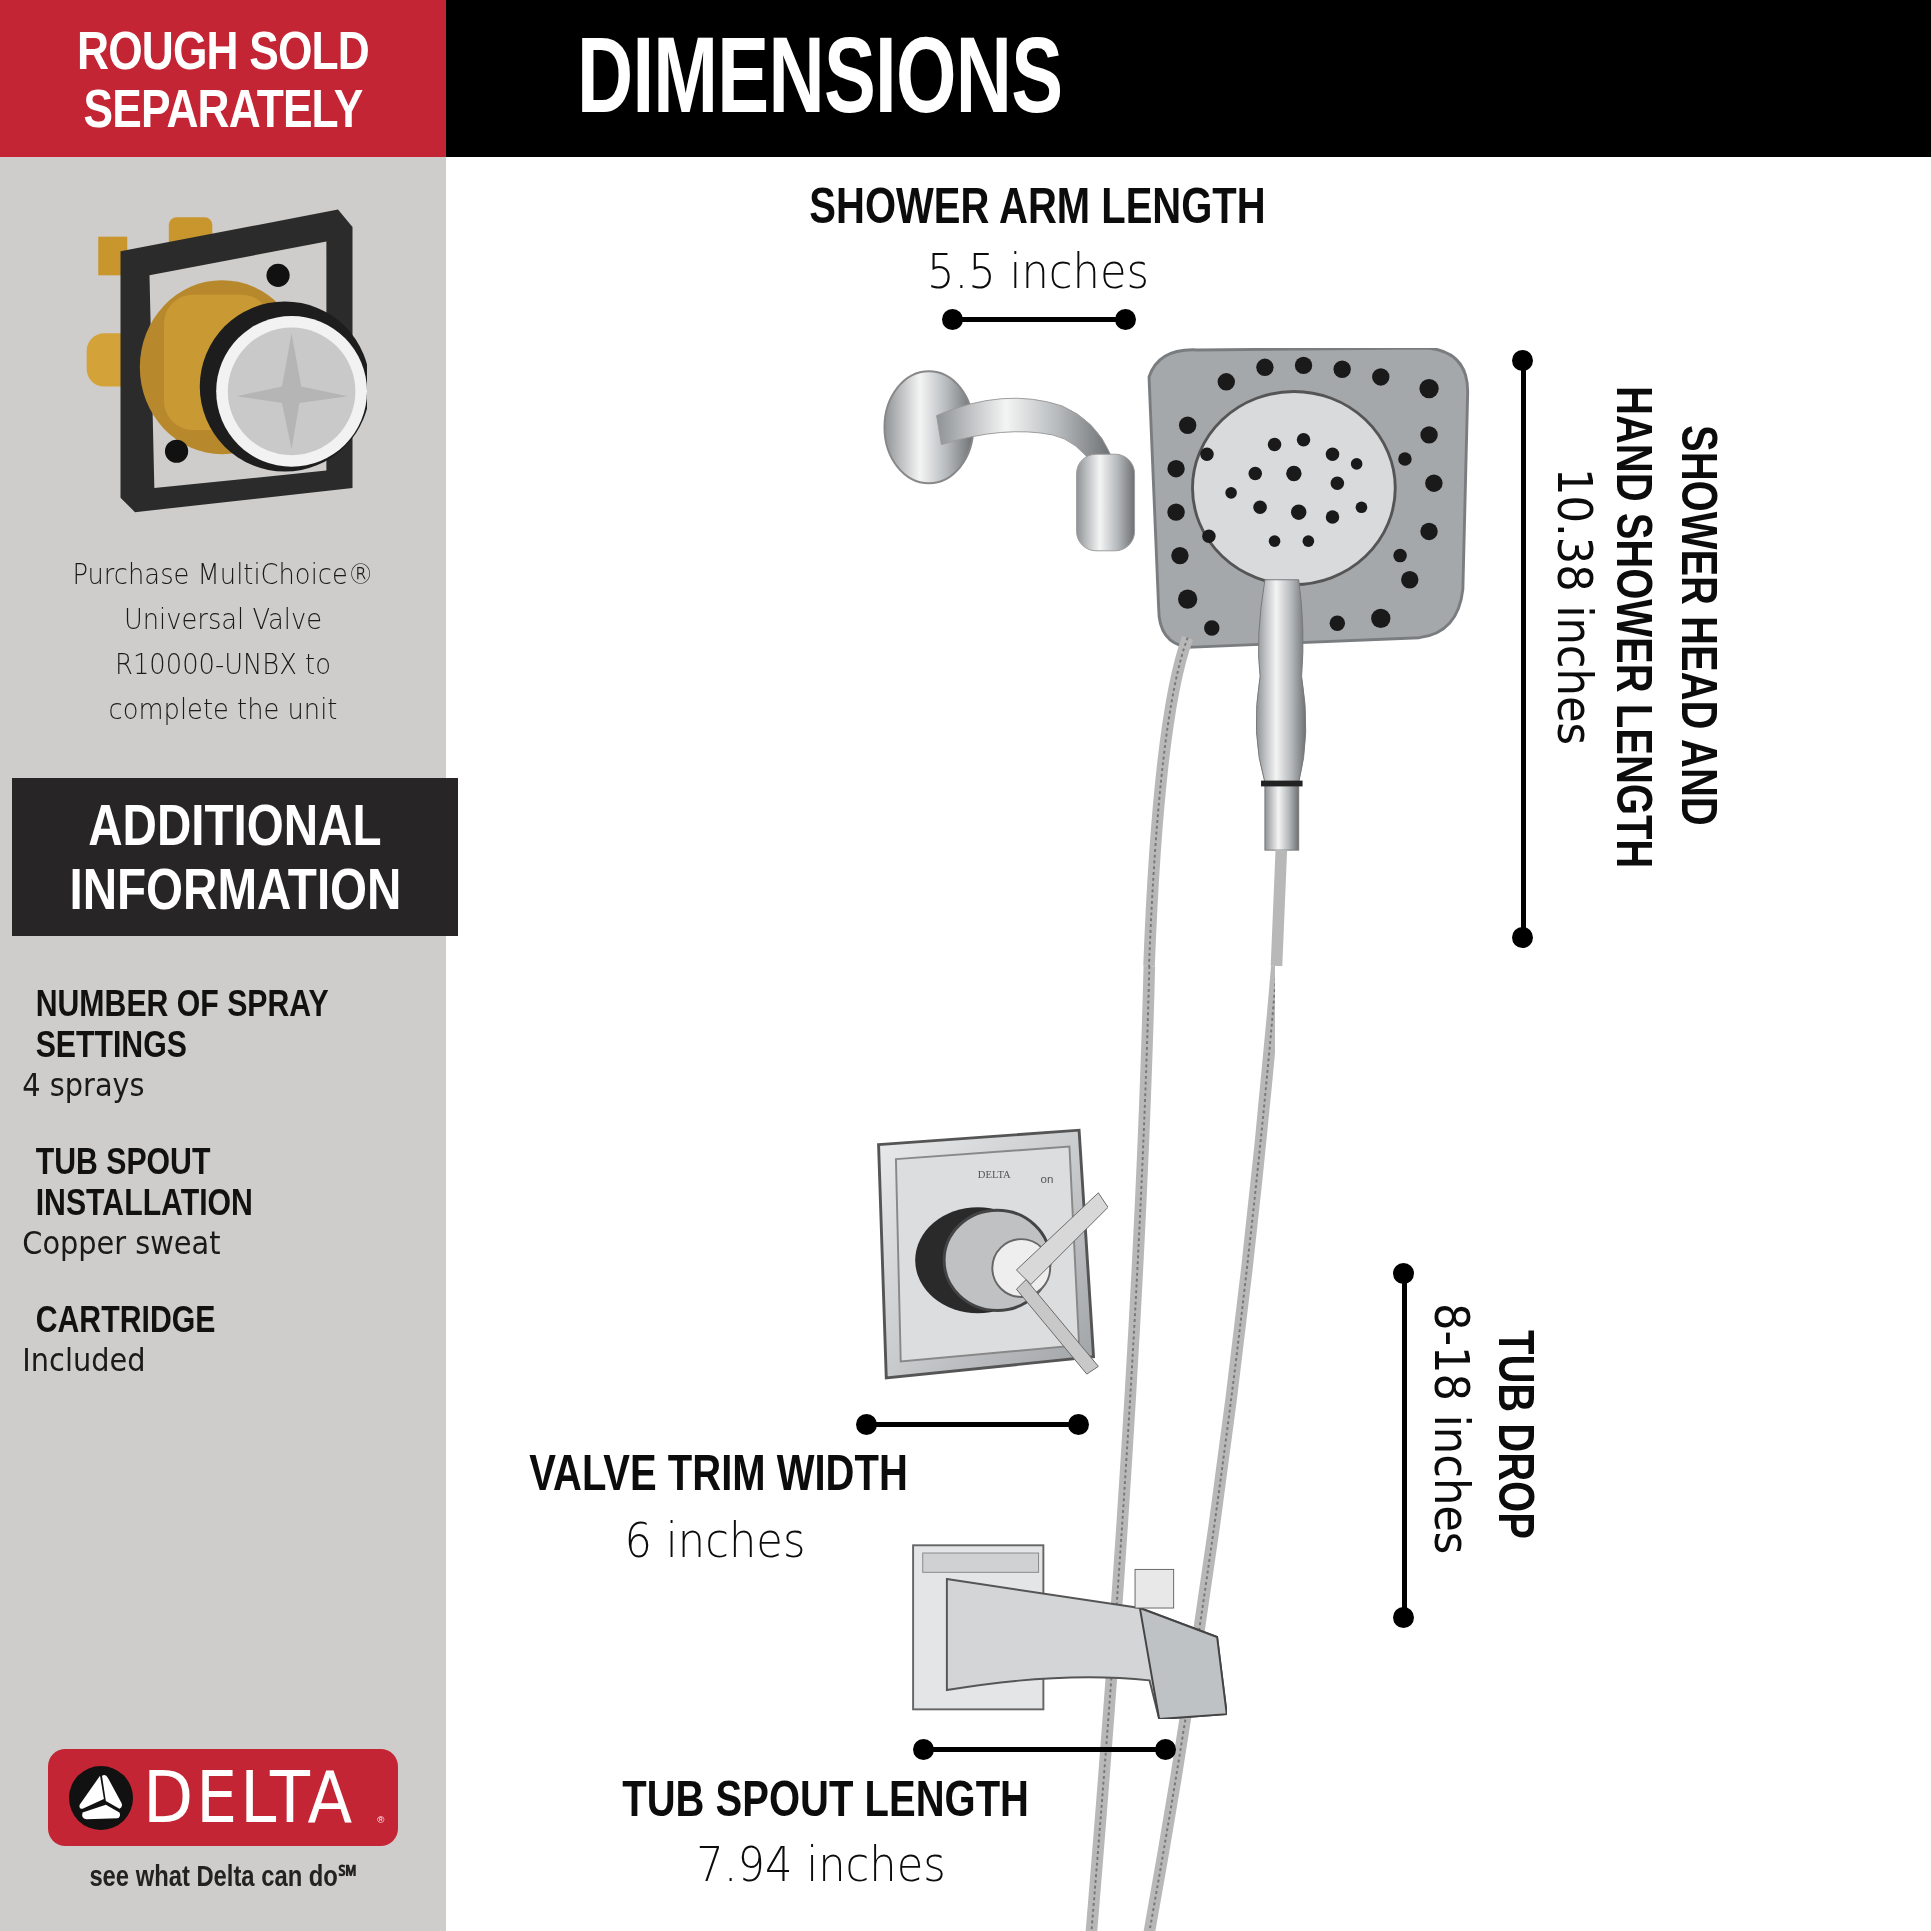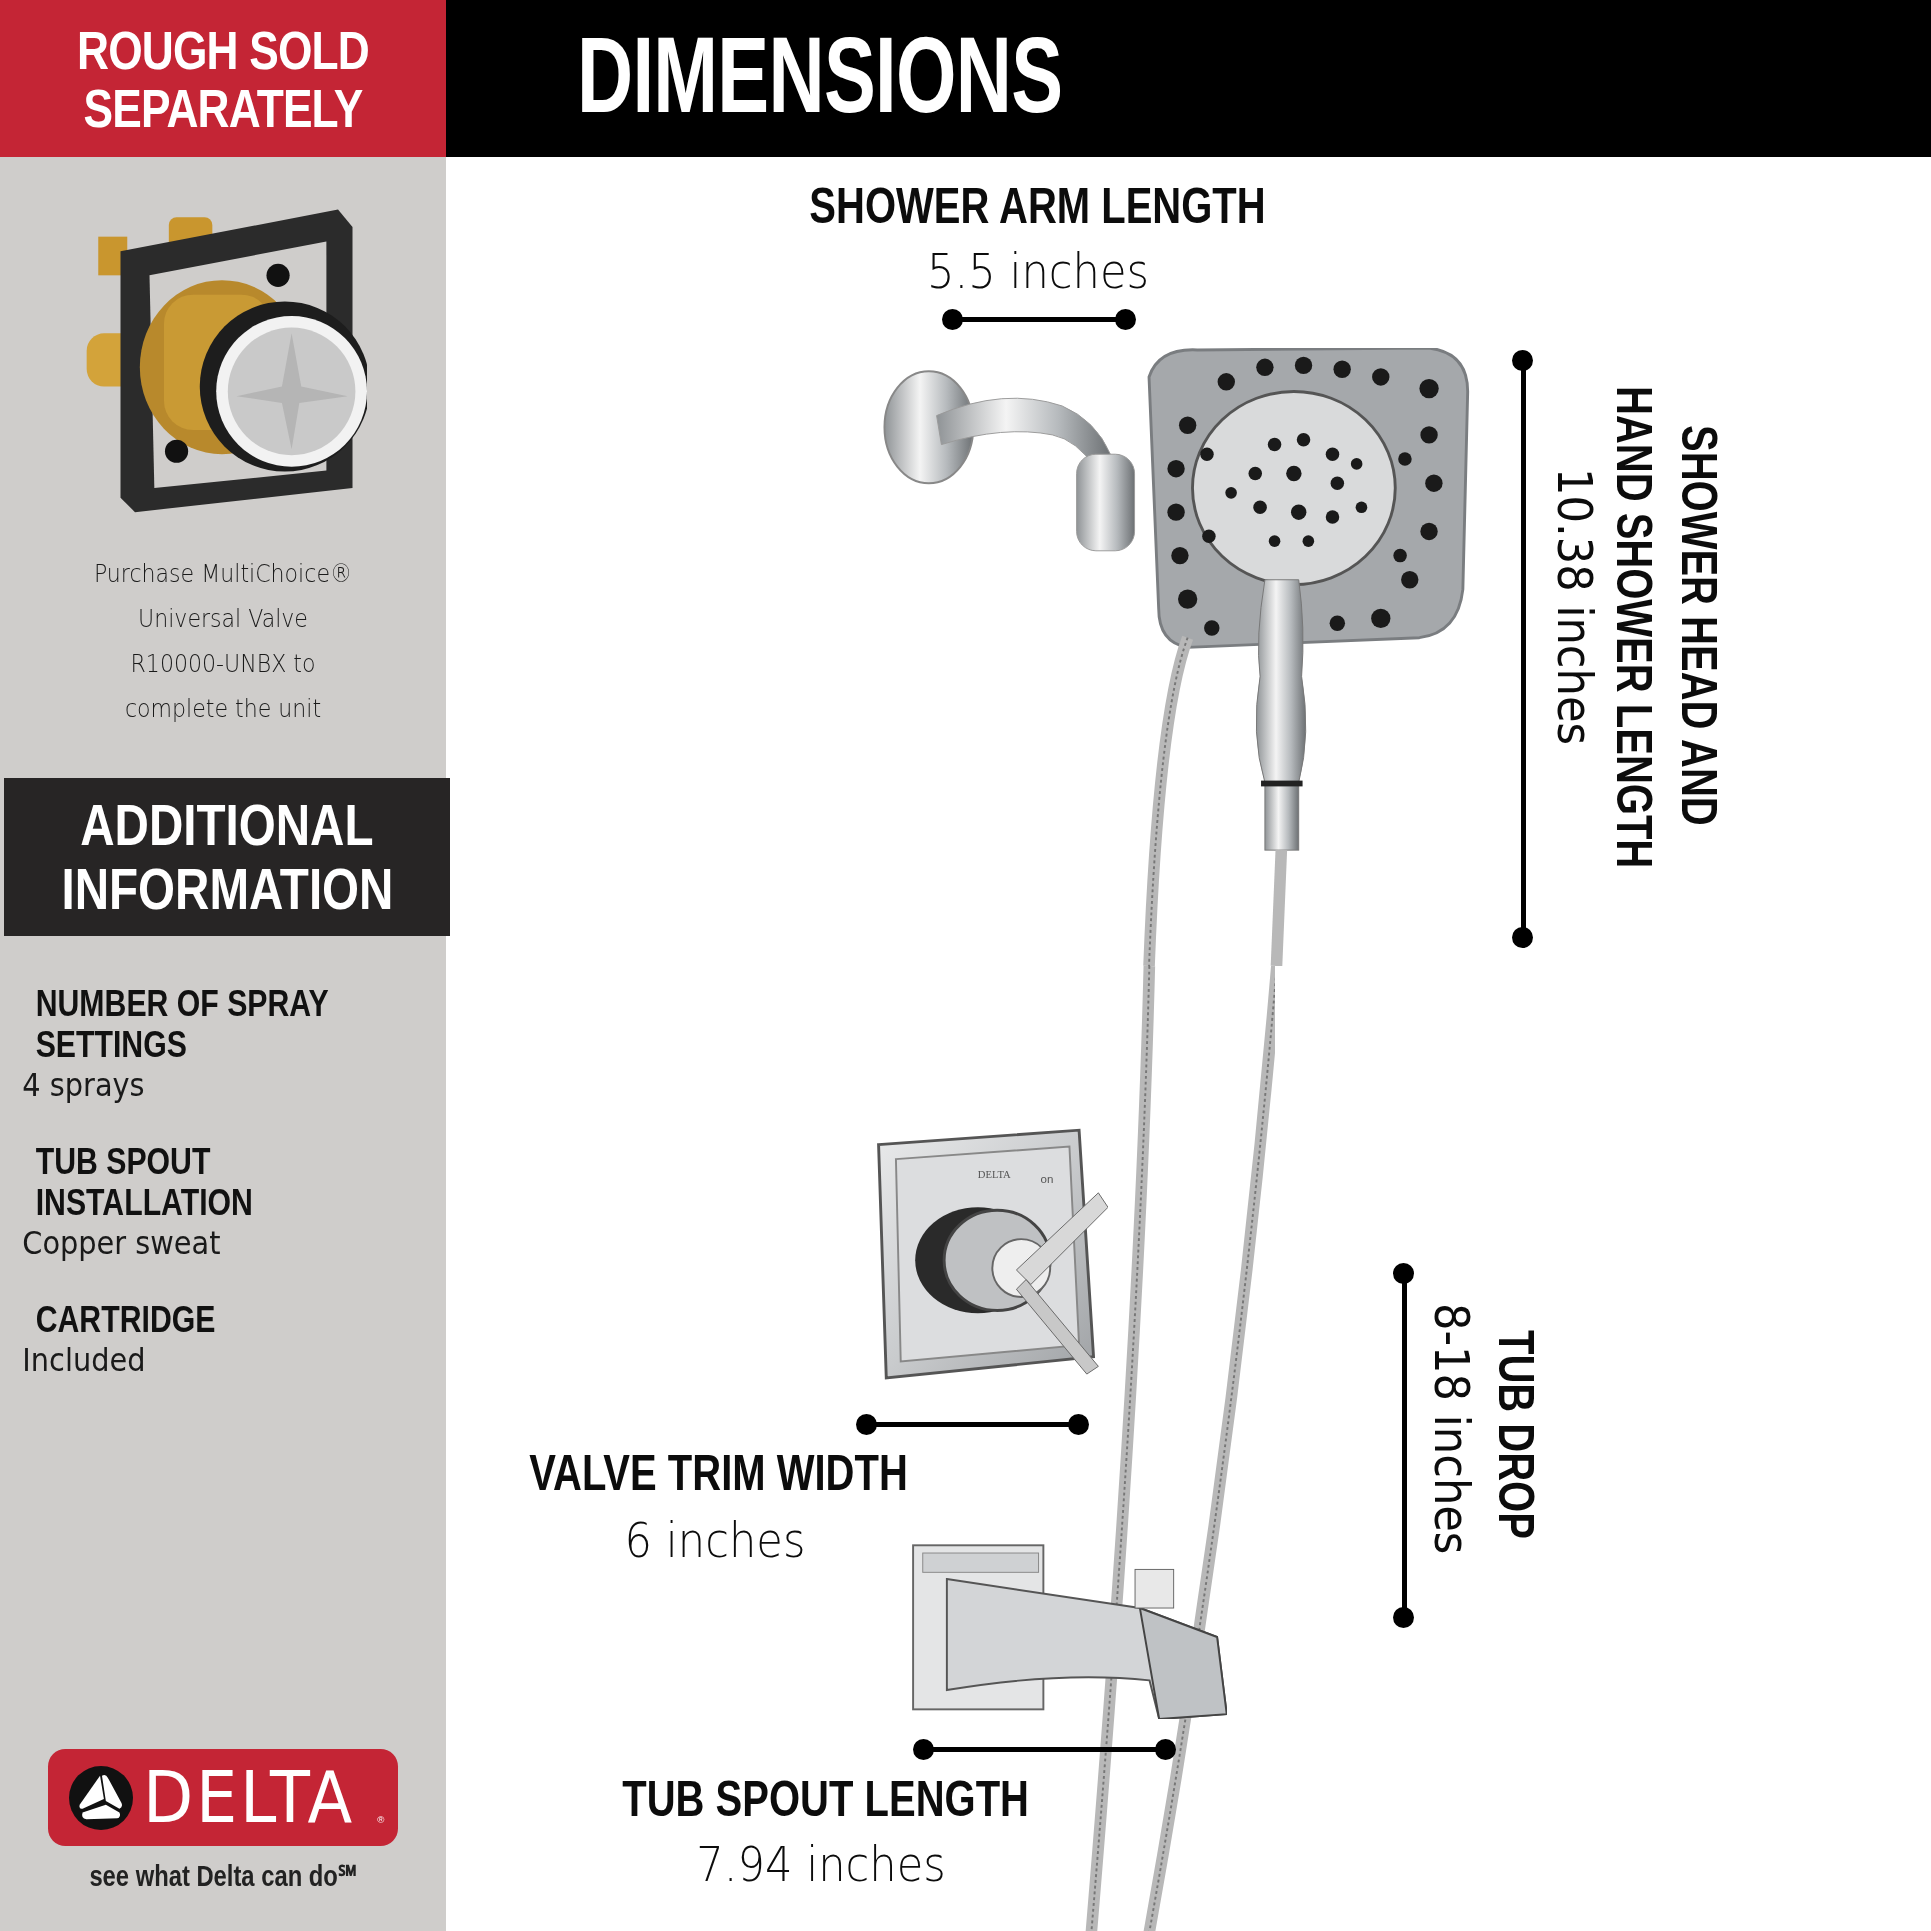--- a/index.html
+++ b/index.html
@@ -7,23 +7,23 @@
   body { position: relative; font-family: "Liberation Sans", sans-serif; color: #111; }
 
   
   .left { position: absolute; left: 0; top: 0; width: 446px; height: 1931px; background: #cfcdcb; }
   .rough-banner { position: absolute; left: 0; top: 0; width: 446px; height: 157px; background: #c42535;
     display: flex; flex-direction: column; align-items: center; justify-content: center; text-align: right; }
   .rough-banner span { color: #fff; font-weight: 700; font-size: 54px; line-height: 58px; letter-spacing: -1px;
     font-family: "Liberation Sans", sans-serif; transform: scaleX(0.82); white-space: nowrap; }
   .valve-img { position: absolute; left: 77px; top: 198px; width: 290px; height: 319px; }
   .purchase { position: absolute; left: 0; top: 552px; width: 446px; text-align: center;
-    font-family: "DejaVu Sans", sans-serif; font-size: 24px; line-height: 45px; color: #1a1a1a; font-weight: 300; }
+    font-family: "DejaVu Sans", sans-serif; font-size: 28px; line-height: 45px; color: #1a1a1a; font-weight: 300; }
   .purchase div { transform: scaleX(0.92); }
-  .addl-banner { position: absolute; left: 4px; top: 778px; width: 446px; height: 158px; background: #272525;
+  .addl-banner { position: absolute; left: 12px; top: 778px; width: 446px; height: 158px; background: #272525;
     display: flex; flex-direction: column; align-items: center; justify-content: center; }
   .addl-banner span { color: #fff; font-weight: 700; font-size: 58px; line-height: 64px; transform: scaleX(0.82); white-space: nowrap; }
   .specs { position: absolute; left: 0; top: 983px; width: 446px; text-align: left; }
   .spec { margin-bottom: 35px; }
   .spec-label { font-weight: 700; font-size: 36px; line-height: 41px; color: #111; transform: scaleX(0.84); white-space: nowrap; }
   .spec-value { font-family: "DejaVu Sans", sans-serif; font-size: 32px; line-height: 41px; color: #1a1a1a; transform: scaleX(0.9); white-space: nowrap; }
   .logo { position: absolute; left: 48px; top: 1749px; width: 350px; height: 97px; background: #c42535; border-radius: 17.4px;
     display: flex; align-items: center; padding-left: 21px; }
   .logo-mark { width: 64px; height: 64px; border-radius: 50%; background: #111; position: relative; margin-right: 9.7px; }
   .logo-mark svg { position: absolute; left: 0; top: 0; }

